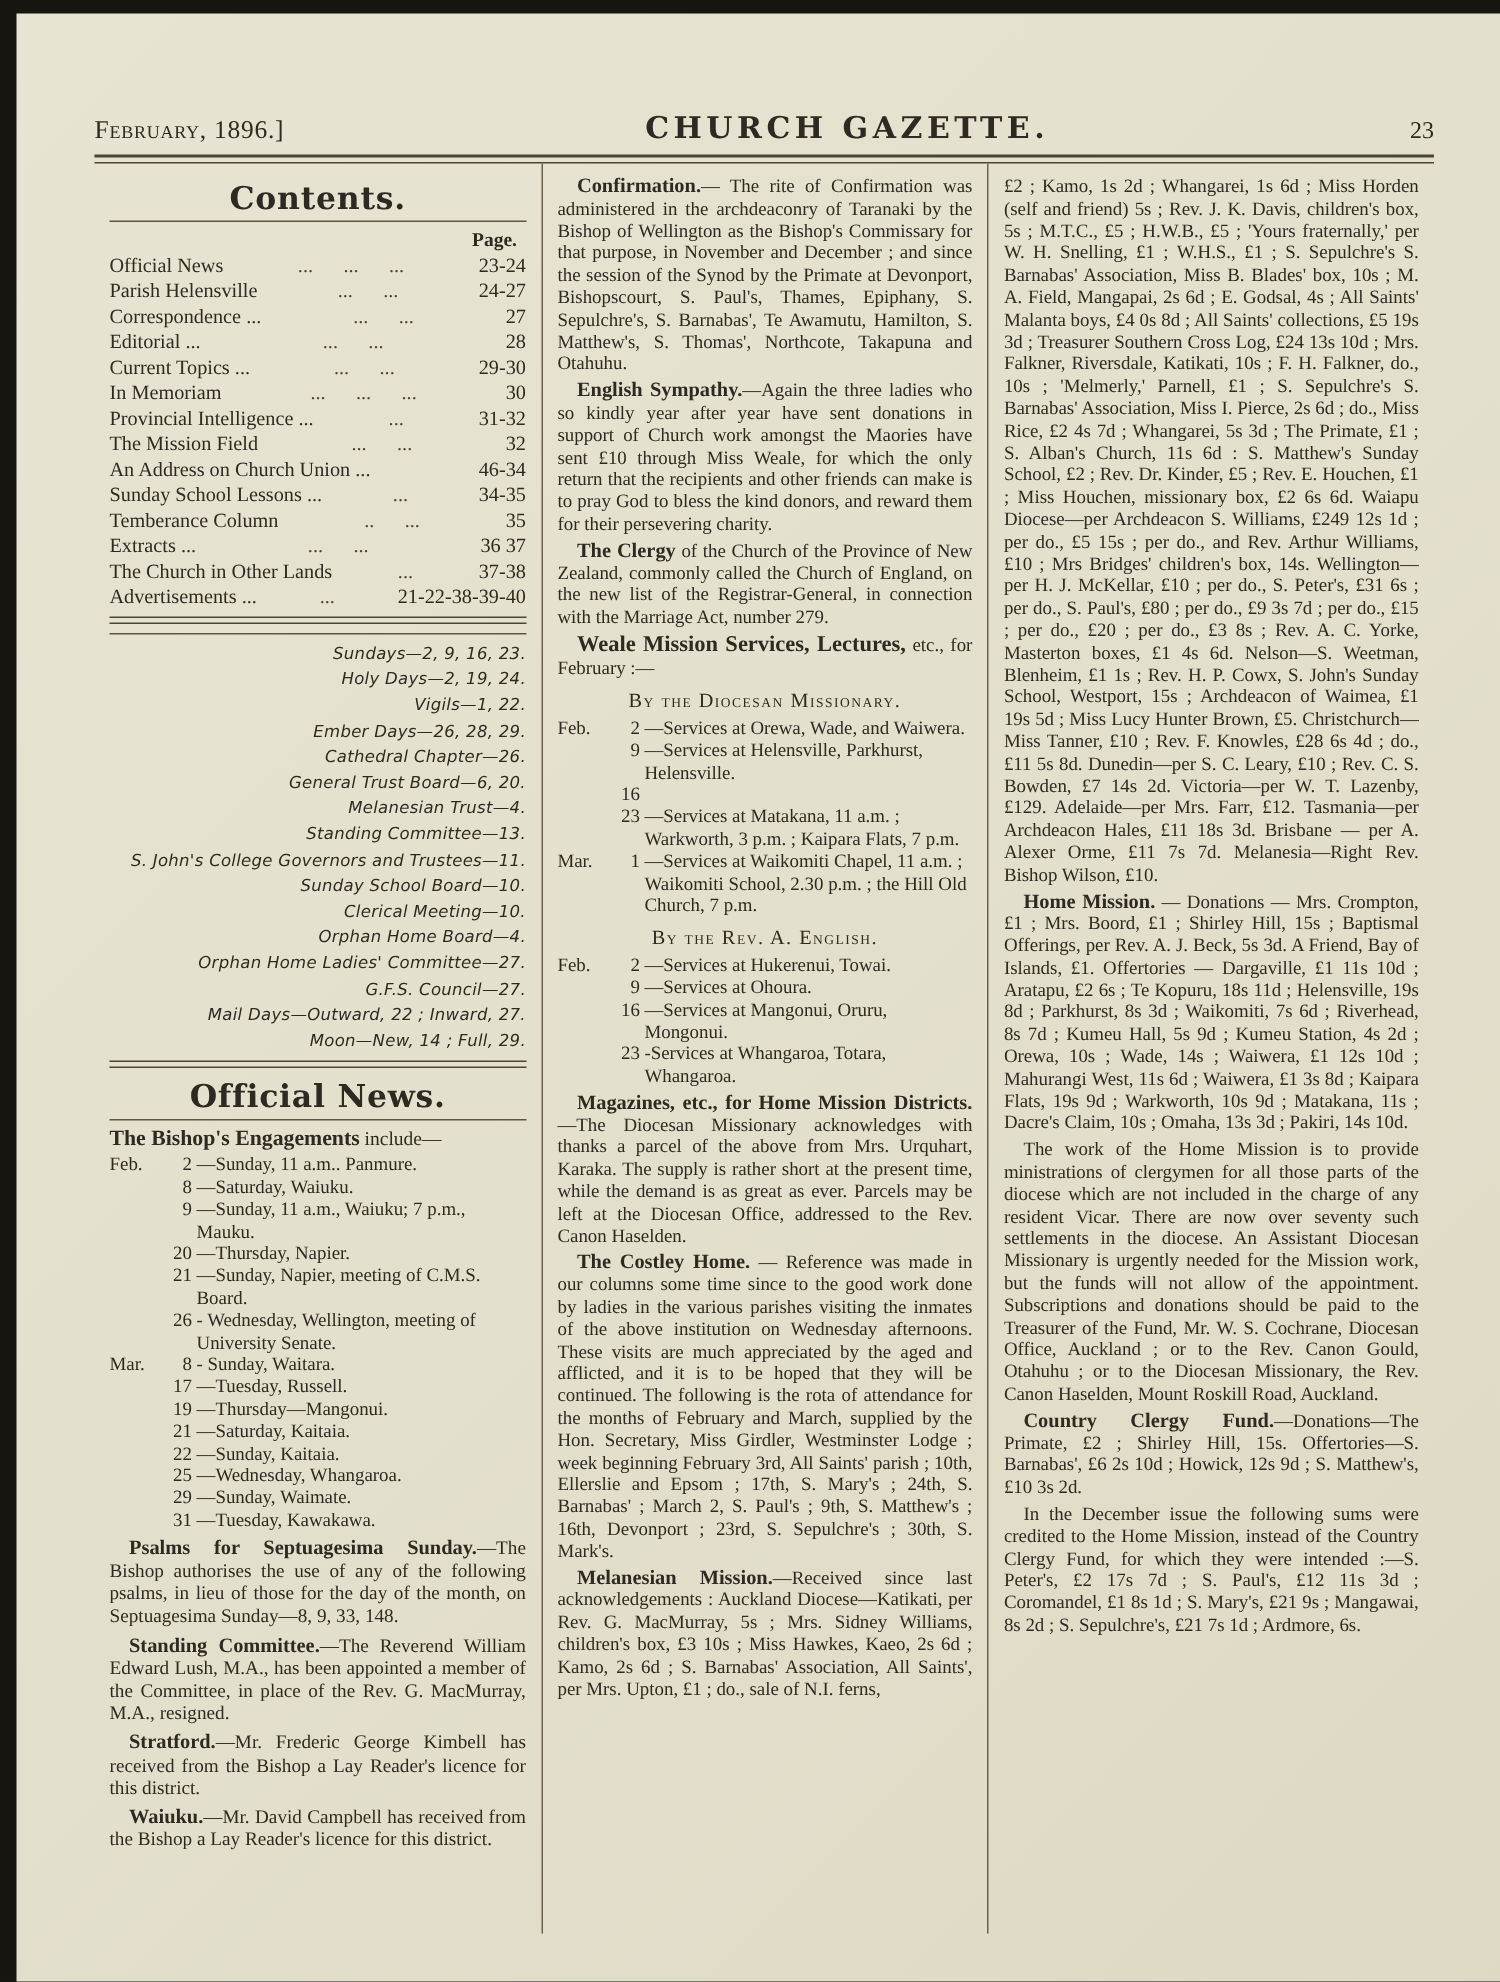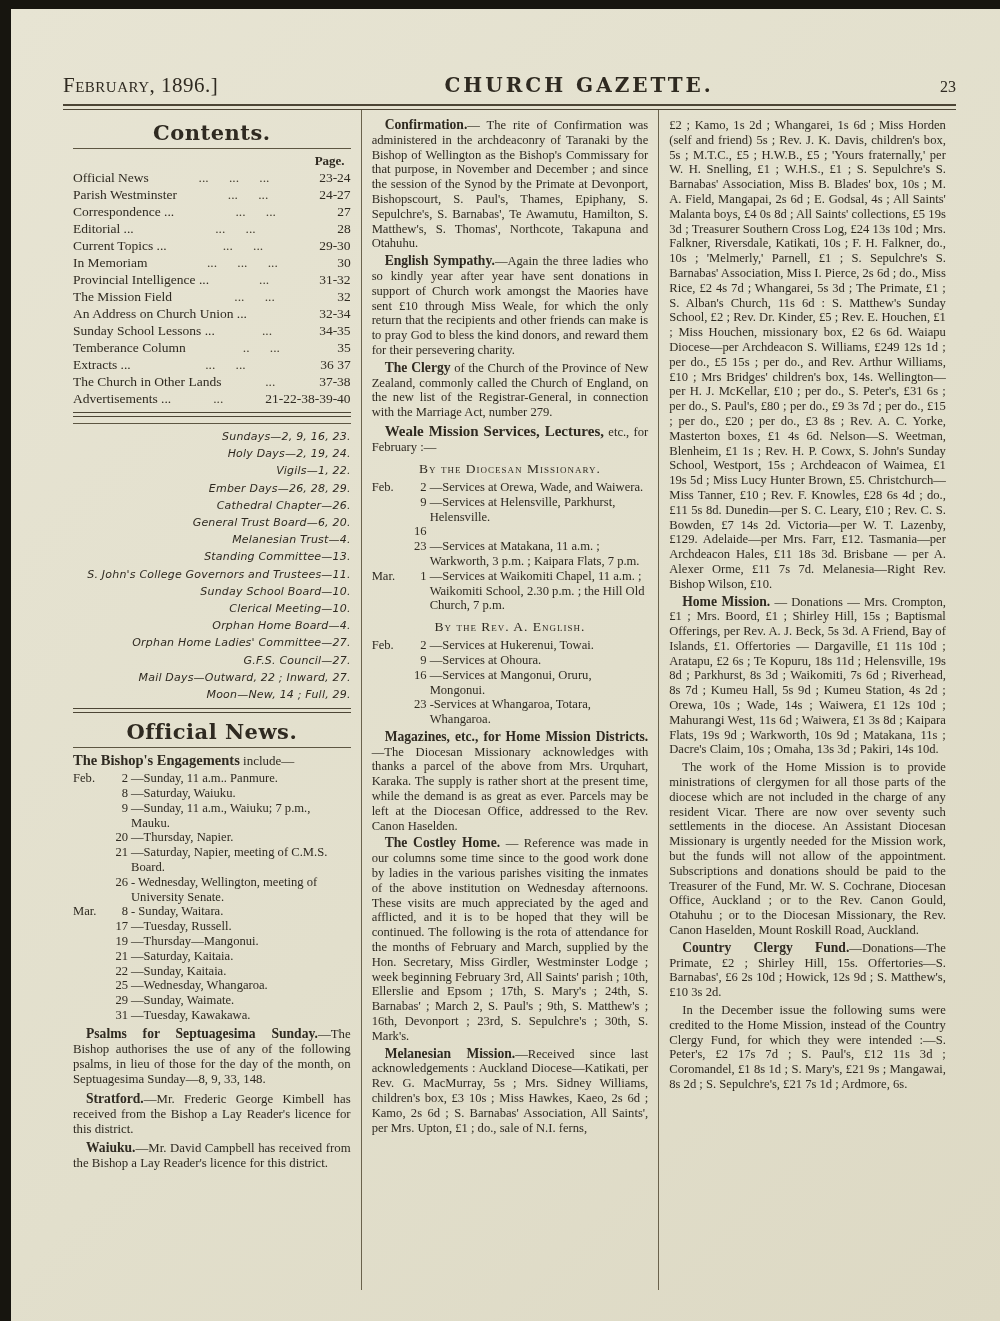--- a/index.html
+++ b/index.html
@@ -14,21 +14,21 @@
     position:absolute;top:9px;left:11px;right:0;bottom:0;
     background:linear-gradient(135deg,#e7e4d3 0%,#e2dfcc 55%,#ddd9c4 100%);
     color:#2f2a21;
     overflow:hidden;
   }
   
   .masthead{
     display:flex;justify-content:space-between;align-items:baseline;
     margin:64px 44px 6px 52px;
   }
-  .mast-date{font-variant:small-caps;font-size:21px;letter-spacing:.5px;}
+  .mast-date{font-variant:small-caps;font-size:17px;letter-spacing:.5px;}
   .mast-title{font-size:20px;letter-spacing:3px;font-weight:bold;font-family:"DejaVu Serif",serif;}
   .mast-page{font-size:16px;}
   .rule-double{
     height:3px;
     border-top:2px solid #4c4535;
     border-bottom:1px solid #4c4535;
     margin:0 44px 0 52px;
   }
   .rule-double.inner{margin:5px 0 6px 0;border-top-width:1px;}
   .rule-single{border-top:1px solid #5d5642;margin:3px 0 4px 0;}
@@ -122,21 +122,21 @@
 
       <div>
 
           <div class="toc-row">
             <span class="toc-label">Official News</span>
             <span class="toc-dots">...      ...      ...</span>
             <span class="toc-page">23-24</span>
           </div>
 
           <div class="toc-row">
-            <span class="toc-label">Parish Westminster</span>
+            <span class="toc-label">Parish Helensville</span>
             <span class="toc-dots">...      ...</span>
             <span class="toc-page">24-27</span>
           </div>
 
           <div class="toc-row">
             <span class="toc-label">Correspondence ...</span>
             <span class="toc-dots">...      ...</span>
             <span class="toc-page">27</span>
           </div>
 
@@ -166,21 +166,21 @@
 
           <div class="toc-row">
             <span class="toc-label">The Mission Field</span>
             <span class="toc-dots">...      ...</span>
             <span class="toc-page">32</span>
           </div>
 
           <div class="toc-row">
             <span class="toc-label">An Address on Church Union ...</span>
             <span class="toc-dots"></span>
-            <span class="toc-page">32-34</span>
+            <span class="toc-page">46-34</span>
           </div>
 
           <div class="toc-row">
             <span class="toc-label">Sunday School Lessons ...</span>
             <span class="toc-dots">...</span>
             <span class="toc-page">34-35</span>
           </div>
 
           <div class="toc-row">
             <span class="toc-label">Temberance Column</span>
@@ -273,21 +273,21 @@
 
           <div class="sched-row">
             <span class="sched-month"></span>
             <span class="sched-day">20</span>
             <span class="sched-text">—Thursday, Napier.</span>
           </div>
 
           <div class="sched-row">
             <span class="sched-month"></span>
             <span class="sched-day">21</span>
-            <span class="sched-text">—Saturday, Napier, meeting of C.M.S. Board.</span>
+            <span class="sched-text">—Sunday, Napier, meeting of C.M.S. Board.</span>
           </div>
 
           <div class="sched-row">
             <span class="sched-month"></span>
             <span class="sched-day">26</span>
             <span class="sched-text">- Wednesday, Wellington, meeting of University Senate.</span>
           </div>
 
           <div class="sched-row">
             <span class="sched-month">Mar.</span>
@@ -335,20 +335,21 @@
             <span class="sched-month"></span>
             <span class="sched-day">31</span>
             <span class="sched-text">—Tuesday, Kawakawa.</span>
           </div>
         </div>
 
       <div class="notes">
 
           <p class="para"><b class="head">Psalms for Septuagesima Sunday.</b><span>—The Bishop authorises the use of any of the following psalms, in lieu of those for the day of the month, on Septuagesima Sunday—8, 9, 33, 148.</span></p>
 
+          <p class="para"><b class="head">Standing Committee.</b><span>—The Reverend William Edward Lush, M.A., has been appointed a member of the Committee, in place of the Rev. G. MacMurray, M.A., resigned.</span></p>
 
           <p class="para"><b class="head">Stratford.</b><span>—Mr. Frederic George Kimbell has received from the Bishop a Lay Reader's licence for this district.</span></p>
 
           <p class="para"><b class="head">Waiuku.</b><span>—Mr. David Campbell has received from the Bishop a Lay Reader's licence for this district.</span></p>
         </div>
 
     </div>
 
     <div class="col">
 

